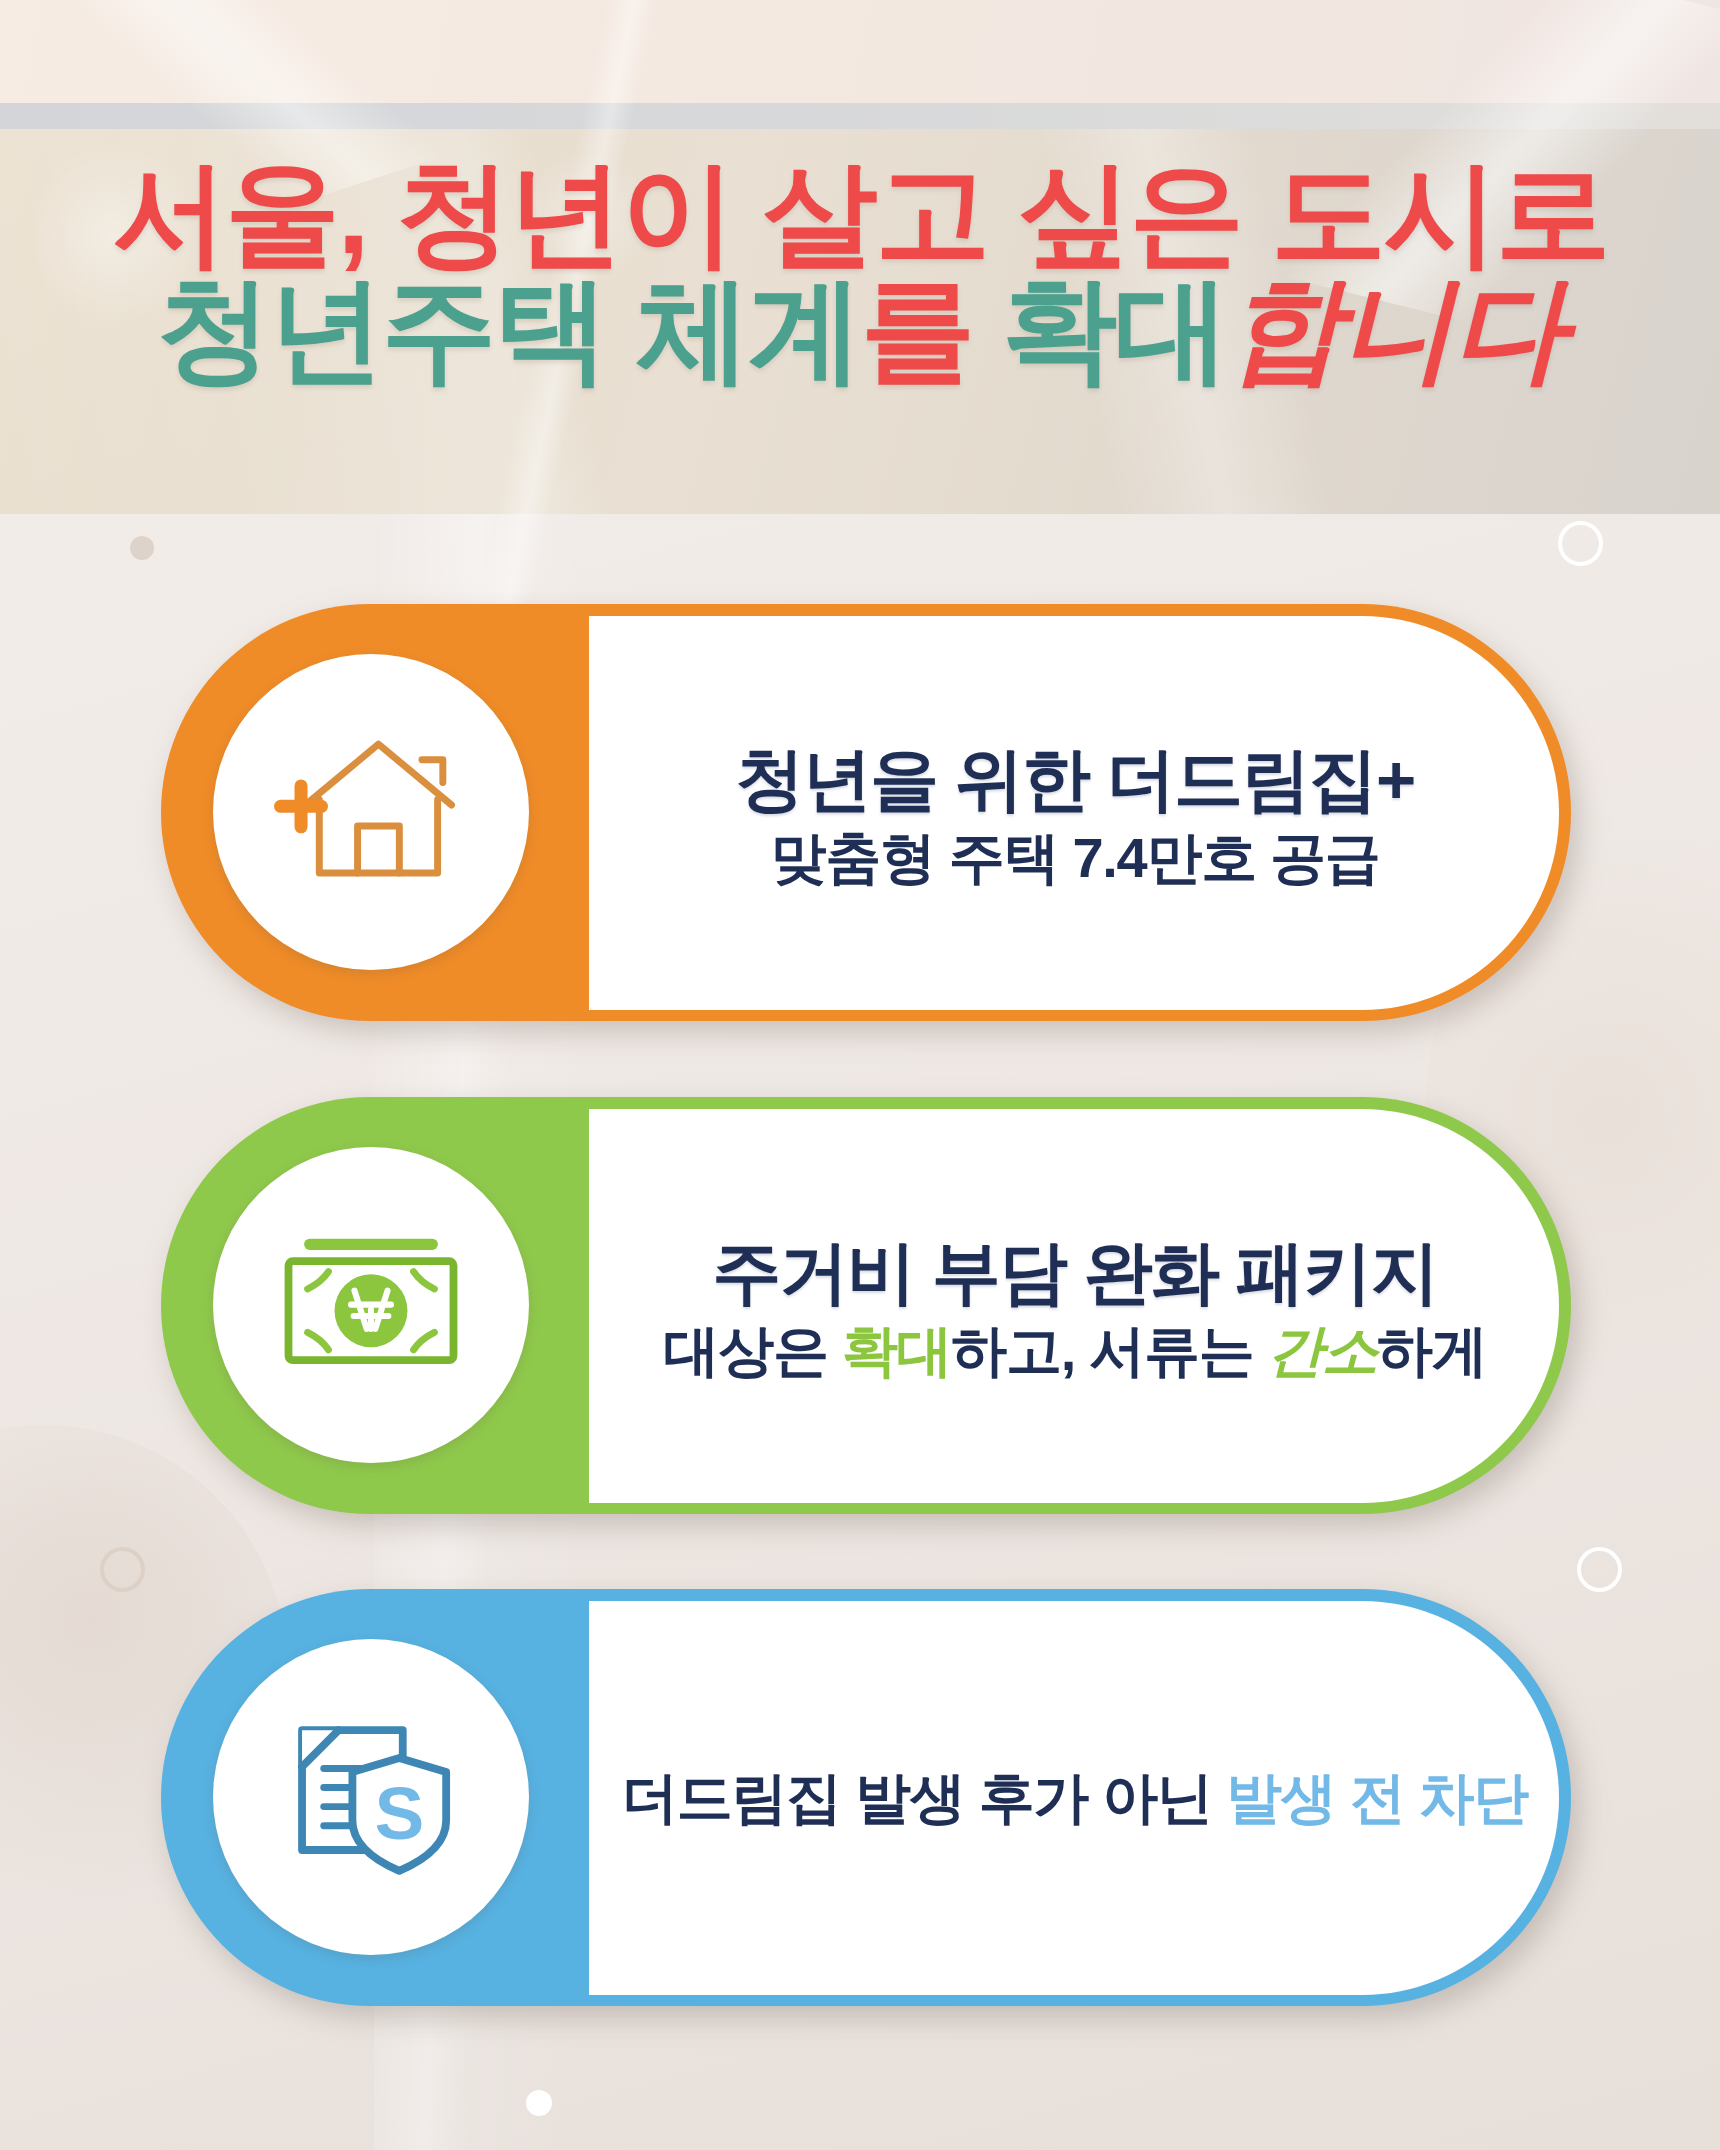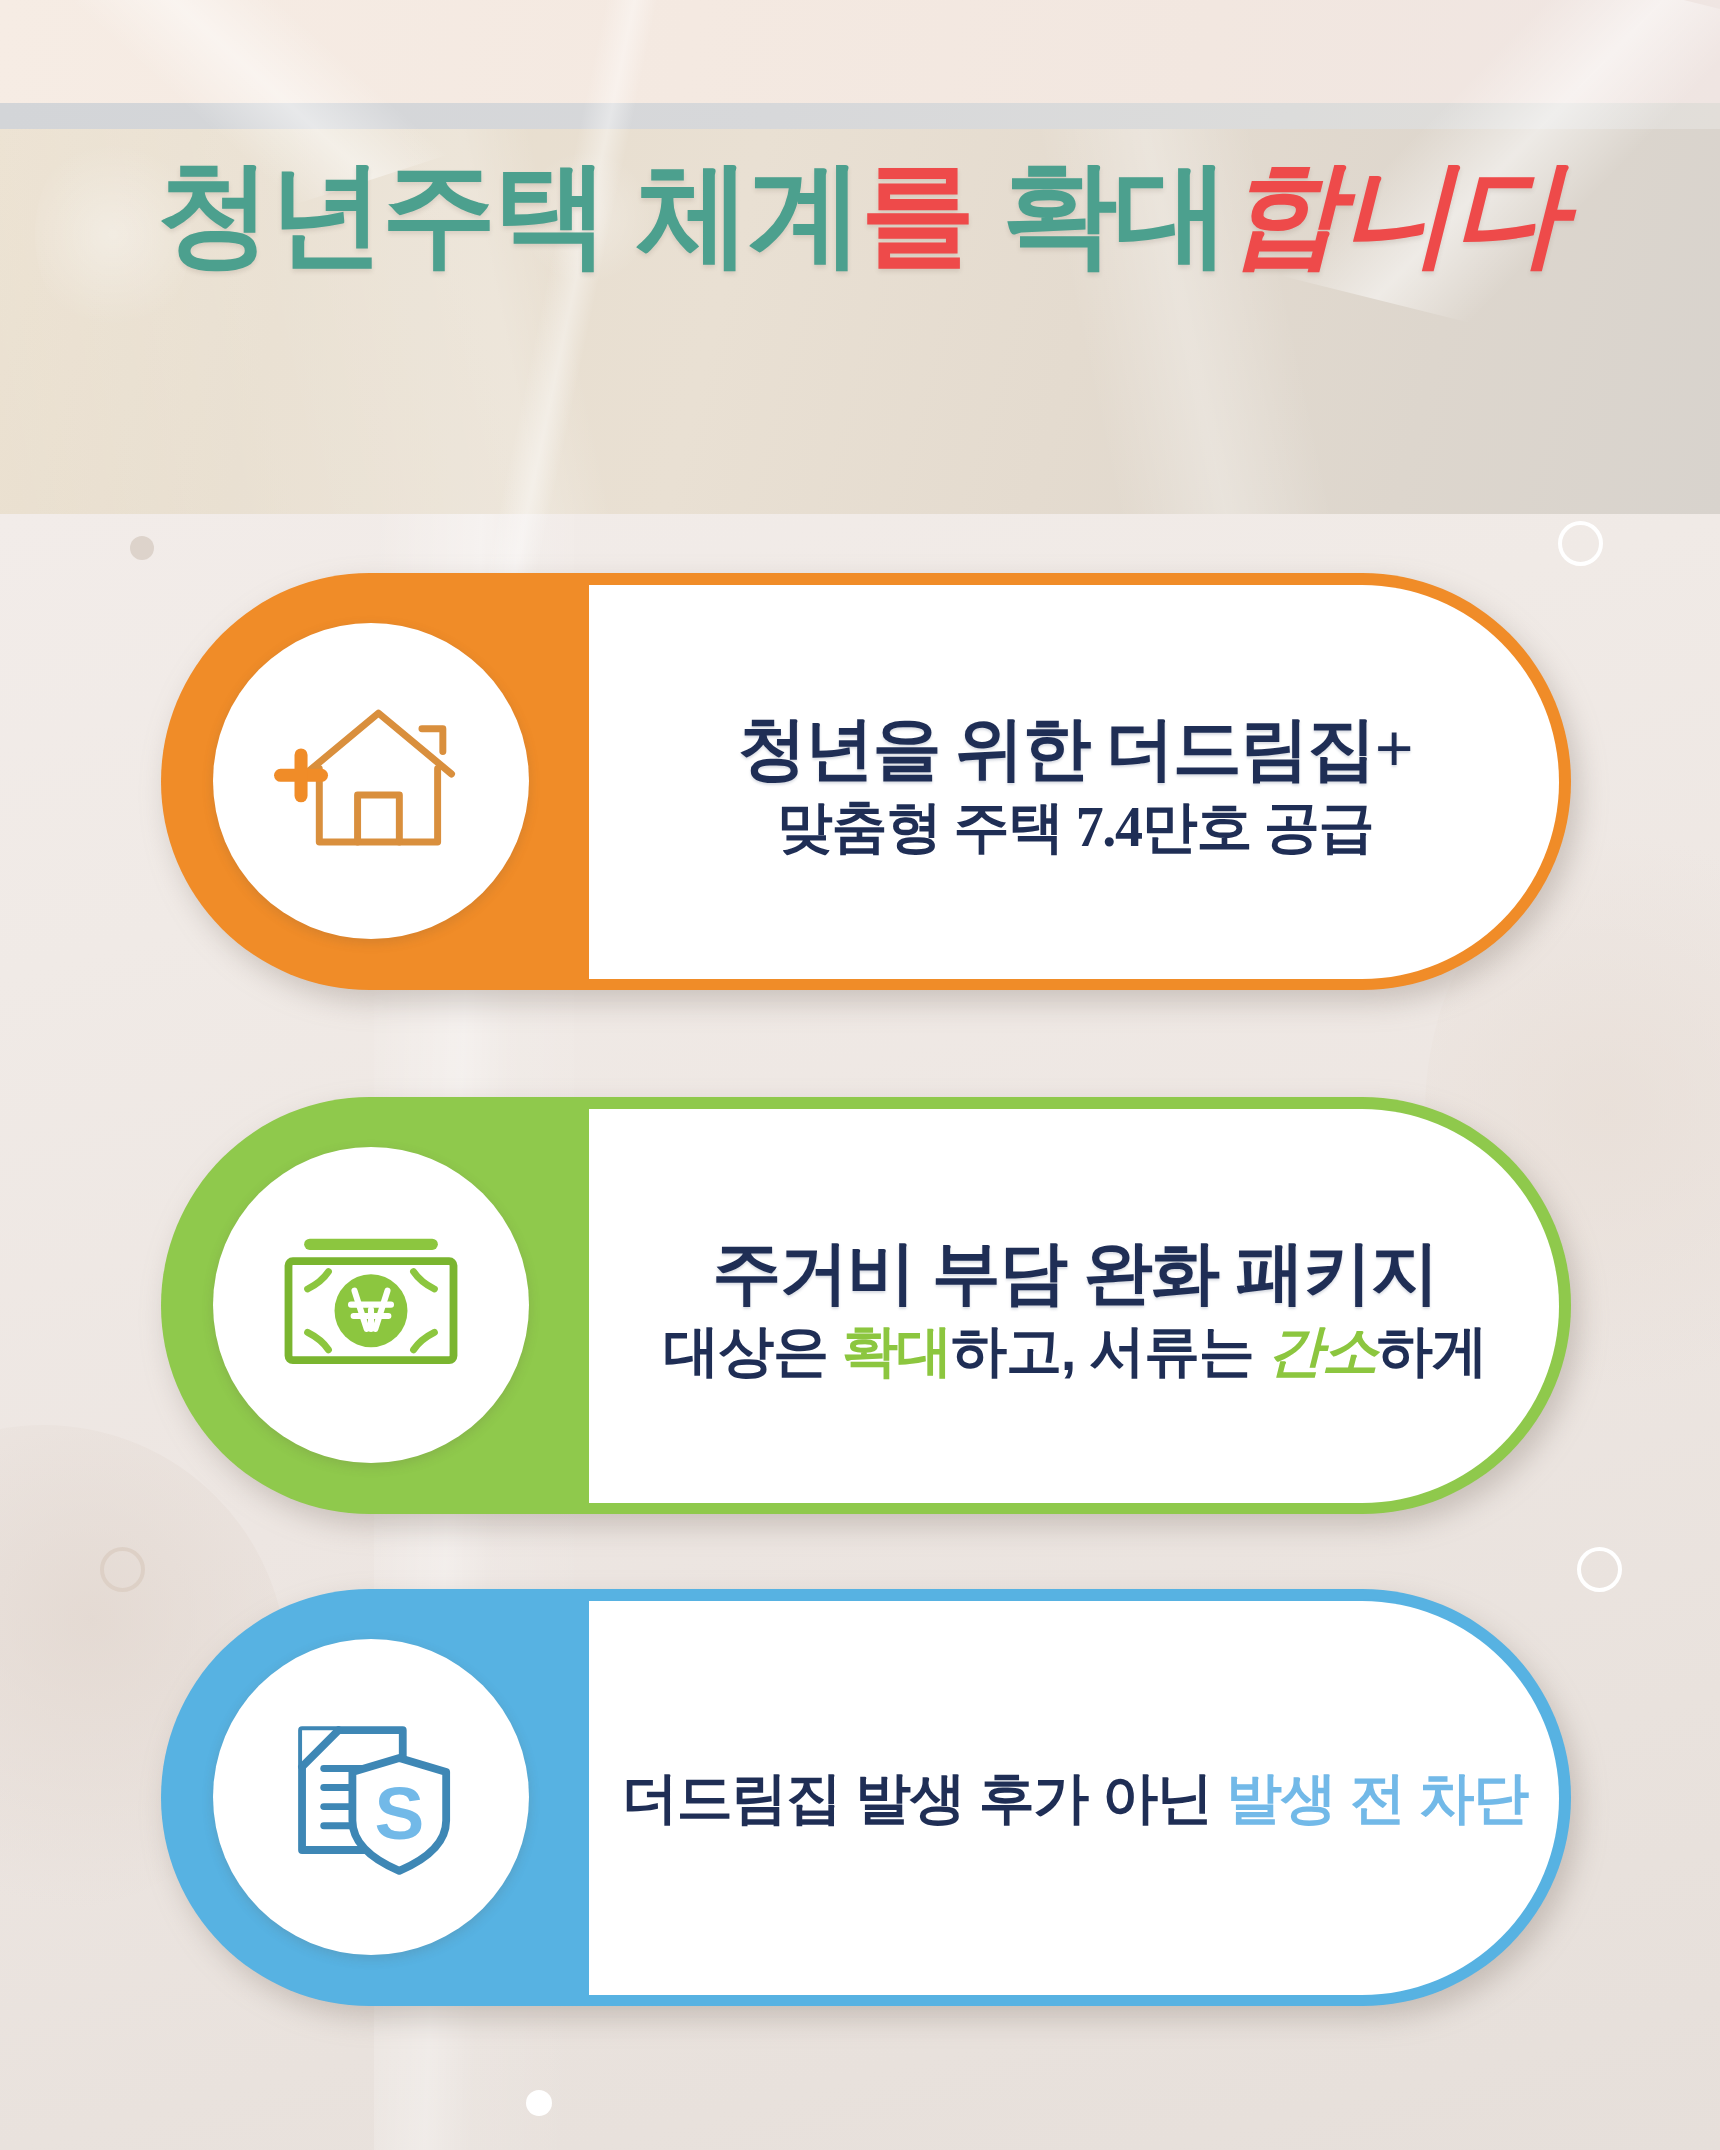--- a/index.html
+++ b/index.html
@@ -201,25 +201,28 @@
   <div id="deco-host">
       <div class="deco-dot" style="left: 130px; top: 536px; width: 24px; height: 24px; background: rgb(221, 211, 203);"></div>
       <div class="deco-ring" style="left: 1558px; top: 521px; width: 45px; height: 45px; border: 4.3px solid rgb(255, 255, 255);"></div>
       <div class="deco-ring" style="left: 100px; top: 1547px; width: 45px; height: 45px; border: 4.3px solid rgb(221, 208, 198);"></div>
       <div class="deco-ring" style="left: 1577px; top: 1547px; width: 45px; height: 45px; border: 4.3px solid rgb(255, 255, 255);"></div>
       <div class="deco-dot" style="left: 526px; top: 2090px; width: 26px; height: 26px; background: rgb(255, 255, 255);"></div>
     </div>
 
   <div class="title-block">
     <div class="title-line">
+      <span class="t-red" style="color: rgb(238, 74, 74);">서울, 청년이 살고 싶은 도시로</span>
+    </div>
+    <div class="title-line">
       <span class="t-teal" style="color: rgb(76, 160, 142);">청년주택 체계</span><span class="t-red" style="color: rgb(238, 74, 74);">를</span><span class="t-teal" style="color: rgb(76, 160, 142);"> 확대</span><span class="t-red" style="color: rgb(238, 74, 74); font-style: italic;">합니다</span>
     </div>
   </div>
 
-  <div class="card" id="card-0" style="top:573px;font-family:Liberation Serif, serif;">
+  <div class="card" id="card-0" style="top:604px;">
     <div class="card-shell" style="background: rgb(240, 140, 40);"></div>
     <div class="card-white" style="border-top-color: rgb(240, 140, 40); border-right-color: rgb(240, 140, 40); border-bottom-color: rgb(240, 140, 40); border-left: none;"></div>
 
     <div class="card-icon-circle">
       <span>
         <svg width="209" height="174" viewBox="0 0 240 200" aria-hidden="true">
           <g fill="none" stroke="#d98f3d" stroke-width="8" stroke-linecap="round" stroke-linejoin="round">
             <path d="M44 92 L128 22 L212 92"></path>
             <path d="M60 86 L60 170 L196 170 L196 86"></path>
             <path d="M178 40 L202 40 L202 66"></path>

